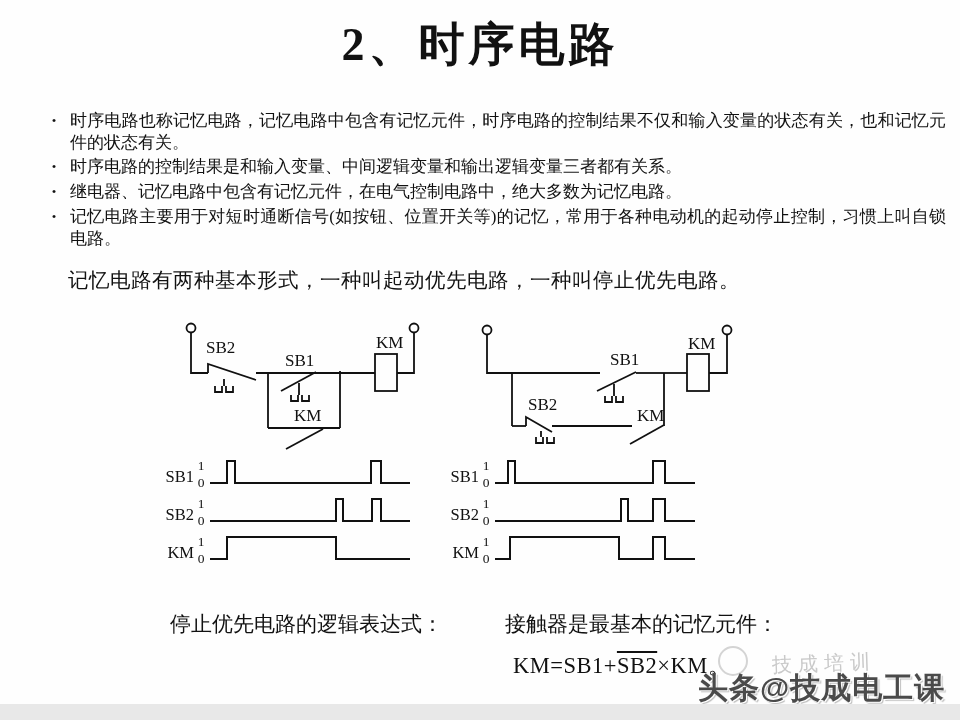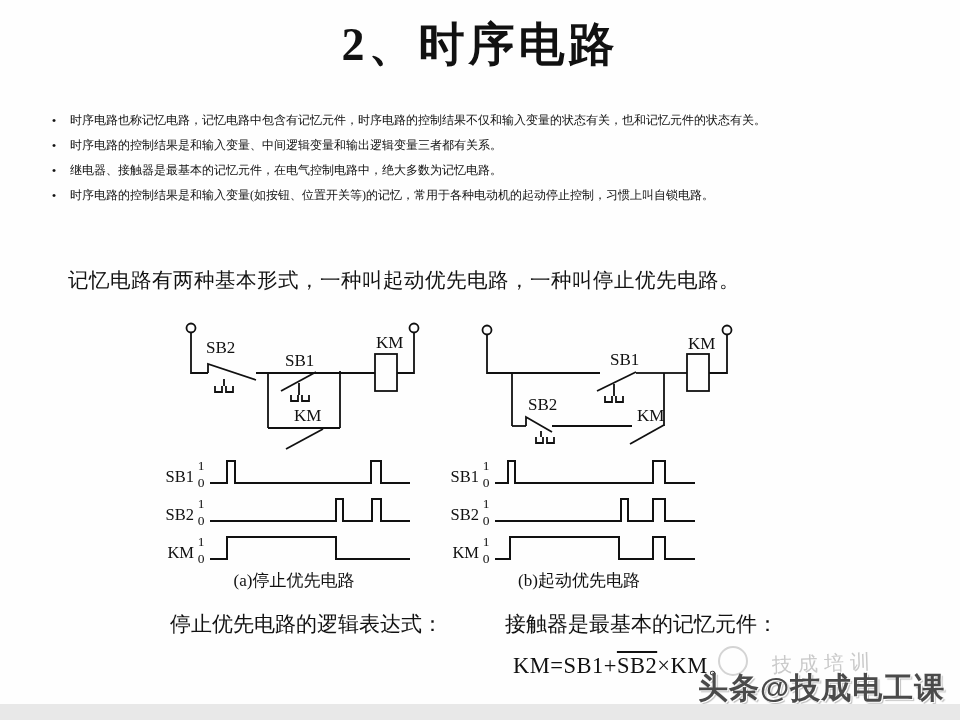--- a/index.html
+++ b/index.html
@@ -3,21 +3,21 @@
 <meta charset="utf-8">
 <style>
   html,body{margin:0;padding:0;background:#e8e8e8;}
   .slide{position:relative;width:960px;height:704px;background:#fefefe;overflow:hidden;
          font-family:"Liberation Serif","DejaVu Serif",serif;color:#111;}
   .title{position:absolute;top:14px;left:0;width:100%;text-align:center;
          font-size:46px;font-weight:700;letter-spacing:4px;}
   .bullets{position:absolute;top:110px;left:38px;width:908px;}
   .bullet-item{display:flex;margin-bottom:3px;}
   .bullet-marker{width:32px;text-align:center;font-size:13px;line-height:22px;flex:none;}
-  .bullet-text{flex:1;font-size:12px;line-height:21.5px;text-align:justify;}
+  .bullet-text{flex:1;font-size:17px;line-height:21.5px;text-align:justify;}
   .intro{position:absolute;top:266px;left:68px;font-size:20.5px;letter-spacing:0.5px;}
   .circuit{position:absolute;}
   .circuit svg text{font-size:17px;fill:#111;font-family:"Liberation Serif","DejaVu Serif",serif;}
   .wave-panel{position:absolute;width:272px;}
   .wave-row{display:flex;align-items:flex-end;height:38px;}
   .wave-label{width:36px;text-align:right;font-size:16.5px;padding-bottom:3px;flex:none;}
   .wave-ticks{width:14px;height:30px;display:flex;flex-direction:column;justify-content:space-between;
               align-items:center;font-size:13.5px;line-height:1;padding-bottom:1px;flex:none;}
   .caption{position:absolute;width:272px;text-align:center;font-size:17px;top:569px;}
   .expr{position:absolute;top:610px;}
@@ -43,25 +43,25 @@
     <div class="bullet-item">
       <span class="bullet-marker">•</span>
       <span class="bullet-text">时序电路也称记忆电路，记忆电路中包含有记忆元件，时序电路的控制结果不仅和输入变量的状态有关，也和记忆元件的状态有关。</span>
     </div>
     <div class="bullet-item">
       <span class="bullet-marker">•</span>
       <span class="bullet-text">时序电路的控制结果是和输入变量、中间逻辑变量和输出逻辑变量三者都有关系。</span>
     </div>
     <div class="bullet-item">
       <span class="bullet-marker">•</span>
-      <span class="bullet-text">继电器、接触器是最基本的记忆元件，在电气控制电路中，绝大多数为记忆电路。</span>
+      <span class="bullet-text">继电器、记忆电路中包含有记忆元件，在电气控制电路中，绝大多数为记忆电路。</span>
     </div>
     <div class="bullet-item">
       <span class="bullet-marker">•</span>
-      <span class="bullet-text">时序电路的控制结果是和输入变量(如按钮、位置开关等)的记忆，常用于各种电动机的起动停止控制，习惯上叫自锁电路。</span>
+      <span class="bullet-text">记忆电路主要用于对短时通断信号(如按钮、位置开关等)的记忆，常用于各种电动机的起动停止控制，习惯上叫自锁电路。</span>
     </div>
   </div>
 
   <div class="intro">记忆电路有两种基本形式，一种叫起动优先电路，一种叫停止优先电路。</div>
 
   <div class="circuit" style="left:158px;top:313px;">
     <svg width="282" height="140" viewBox="0 0 282 140">
       <g fill="none" stroke="#111" stroke-width="1.8">
         <circle cx="33" cy="15" r="4.5"></circle>
         <path d="M33,19.5 V60 H50"></path>
@@ -171,22 +171,20 @@
         <span class="wave-ticks">
           <span>1</span>
           <span>0</span>
         </span>
         <svg width="208" height="38">
           <path d="M2,31 L17,31 L17,9 L126,9 L126,31 L160,31 L160,9 L172,9 L172,31 L202,31" fill="none" stroke="#111" stroke-width="2"></path>
         </svg>
       </div>
     </div>
 
-  <div class="caption" style="left:158px;">(a)停止优先电路</div>
-  <div class="caption" style="left:443px;">(b)起动优先电路</div>
 
   <div class="expr" style="left:135px;width:360px;">
     <div class="expr-heading" style="padding-left:35px;">停止优先电路的逻辑表达式：</div>
   </div>
   <div class="expr" style="left:505px;width:380px;">
     <div class="expr-heading">接触器是最基本的记忆元件：</div>
     <div class="expr-formula" style="padding-left:8px;"><span>KM=SB1+</span><span class="ov">SB2</span><span>×KM。</span></div>
   </div>
 
   <span class="wm-logo"></span>

